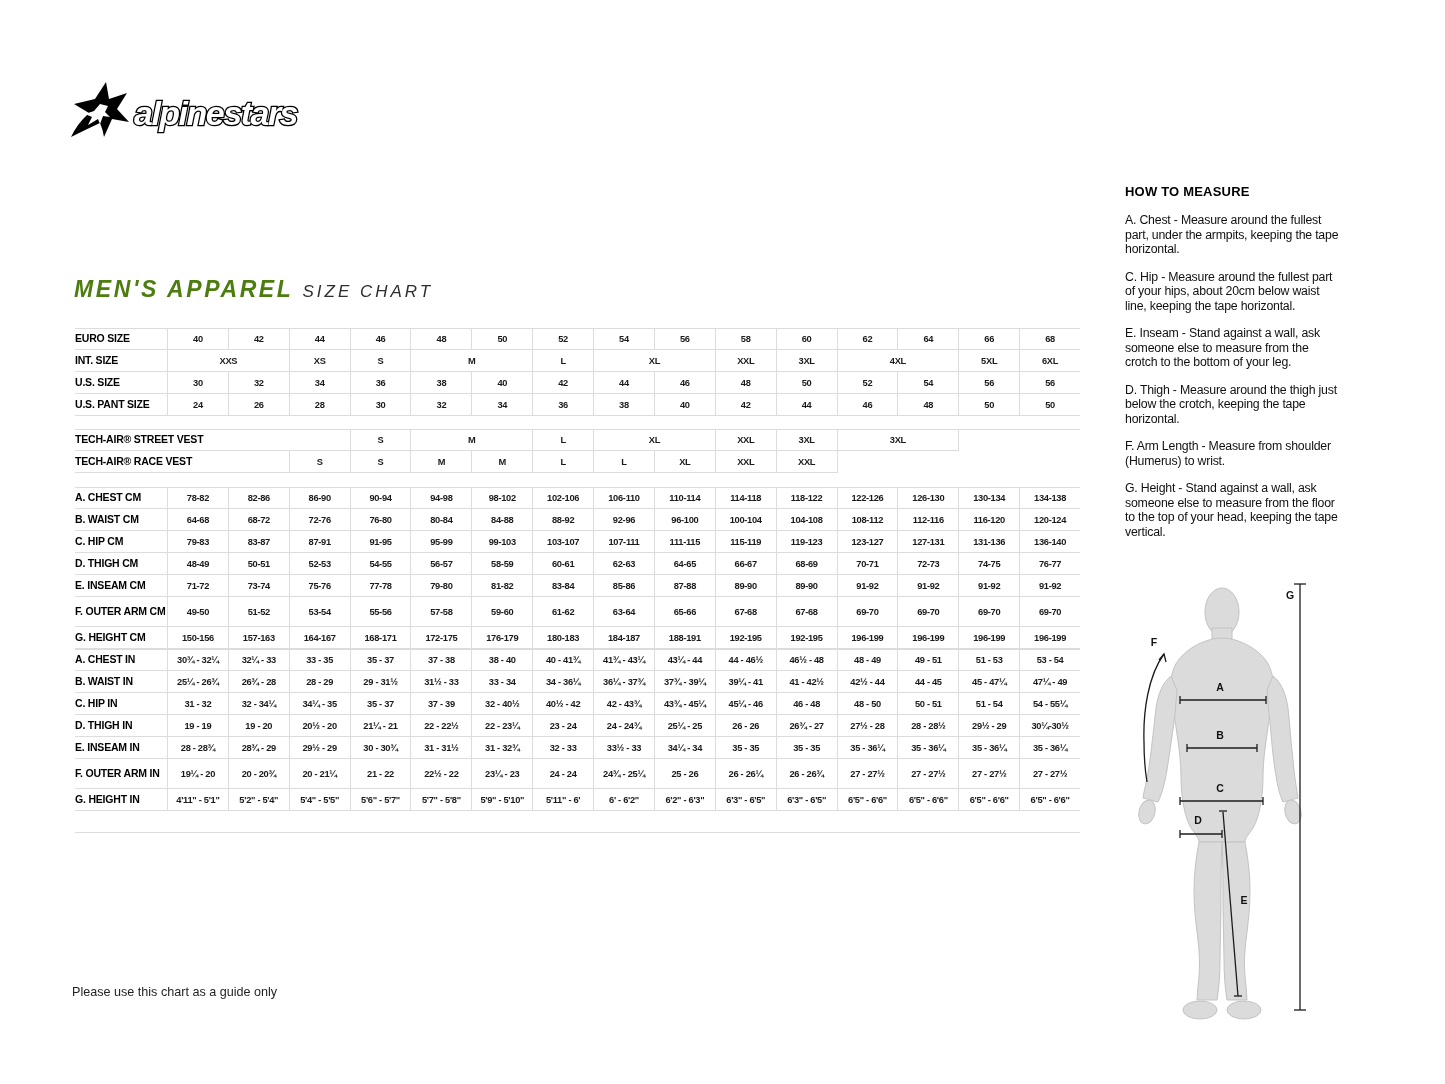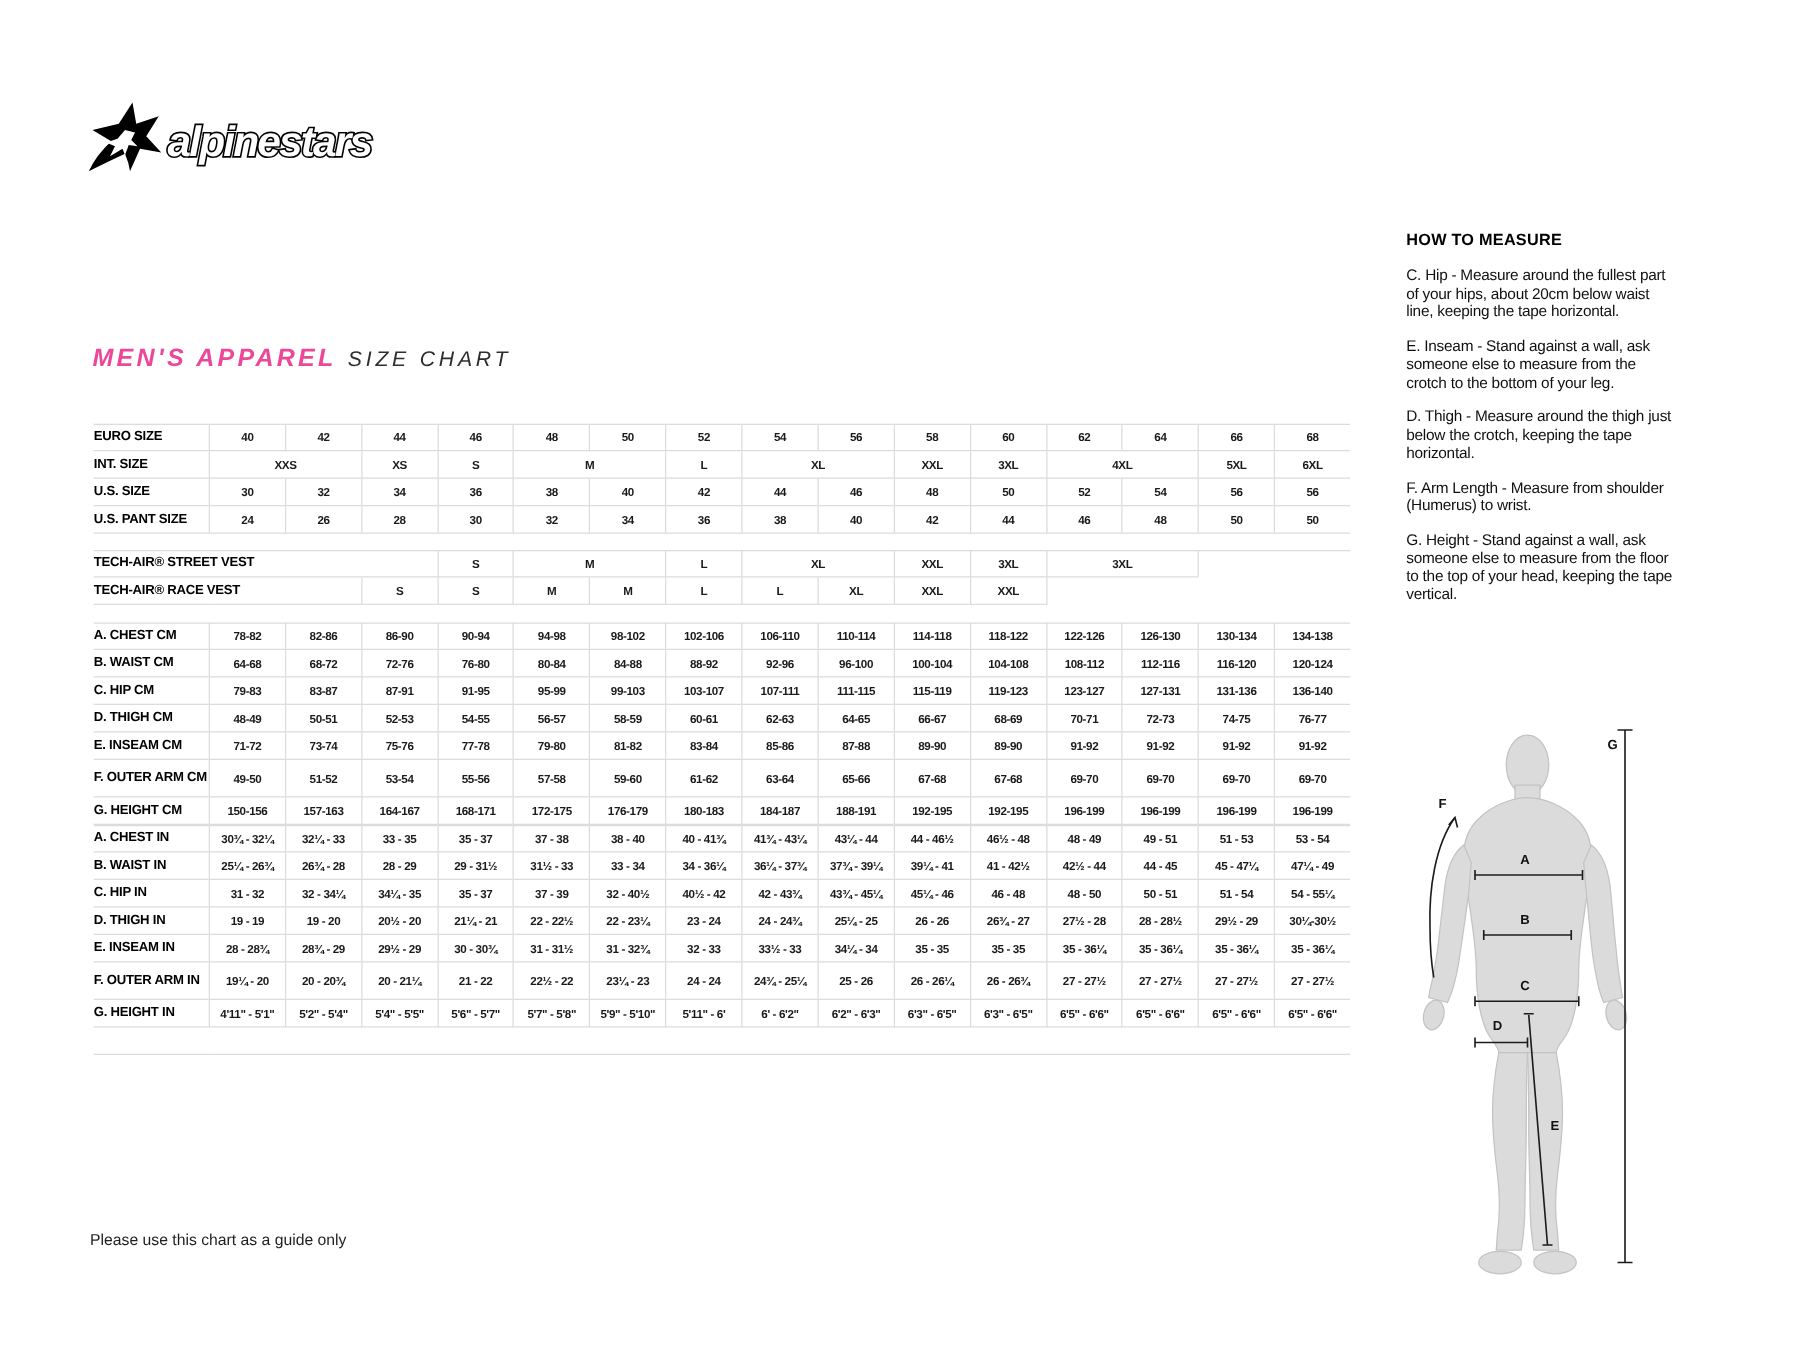--- a/index.html
+++ b/index.html
@@ -5,26 +5,26 @@
   html,body{margin:0;padding:0;}
   body{width:1445px;height:1084px;background:#fff;position:relative;overflow:hidden;
        font-family:"Liberation Sans",sans-serif;color:#111;}
   .abs{position:absolute;}
 
   
   #logo{left:70px;top:80px;width:255px;height:60px;}
 
   
   #title{left:74px;top:276px;white-space:nowrap;}
-  #title .main{font-style:italic;font-weight:bold;font-size:20px;letter-spacing:2.6px;color:#ec4899;}
+  #title .main{font-style:italic;font-weight:bold;font-size:23px;letter-spacing:2.6px;color:#4d7c0f;}
   #title .sub{font-style:italic;font-weight:400;font-size:17px;letter-spacing:3px;color:#2e2e2e;margin-left:9px;}
 
   
   #size-table{left:75px;top:328px;width:1005px;}
-  .tsection{width:100%;margin-top:11px;}
+  .tsection{width:100%;}
   .tsection + .tsection{margin-top:13px;}
   .tsection:nth-child(3){margin-top:14px;}
   .tsection:nth-child(4){margin-top:0;}
   .trow{display:flex;min-height:22px;}
   .trow.tall{min-height:30px;}
   .tlabel{flex:0 0 92px;width:92px;display:flex;align-items:center;
           font-weight:bold;font-size:10.5px;line-height:1.08;letter-spacing:-0.2px;color:#000;
           border-bottom:1px solid #dcdcdc;}
   .tlabel.nowrap{white-space:nowrap;overflow:visible;z-index:2;}
   .tcells{flex:1;display:grid;grid-template-columns:repeat(15,1fr);}
@@ -459,20 +459,21 @@
         <div class="tlabel"></div>
         <div class="tcells">
           <div class="tcell empty" style="grid-column: span 15;"></div>
         </div>
       </div>
     </div>
   </div>
 
 <div id="how-to" class="abs">
   <h3>HOW TO MEASURE</h3>
+  <div class="measure-item">A. Chest - Measure around the fullest part, under the armpits, keeping the tape horizontal.</div>
   <div class="measure-item">C. Hip - Measure around the fullest part of your hips, about 20cm below waist line, keeping the tape horizontal.</div>
   <div class="measure-item">E. Inseam - Stand against a wall, ask someone else to measure from the crotch to the bottom of your leg.</div>
   <div class="measure-item">D. Thigh - Measure around the thigh just below the crotch, keeping the tape horizontal.</div>
   <div class="measure-item">F. Arm Length - Measure from shoulder (Humerus) to wrist.</div>
   <div class="measure-item">G. Height - Stand against a wall, ask someone else to measure from the floor to the top of your head, keeping the tape vertical.</div>
 </div>
 
 <svg id="figure" class="abs" viewBox="0 0 180 452">
   <g fill="#dbdbdb" stroke="#c3c3c3" stroke-width="1">
     <ellipse cx="92" cy="40" rx="17" ry="24"></ellipse>

